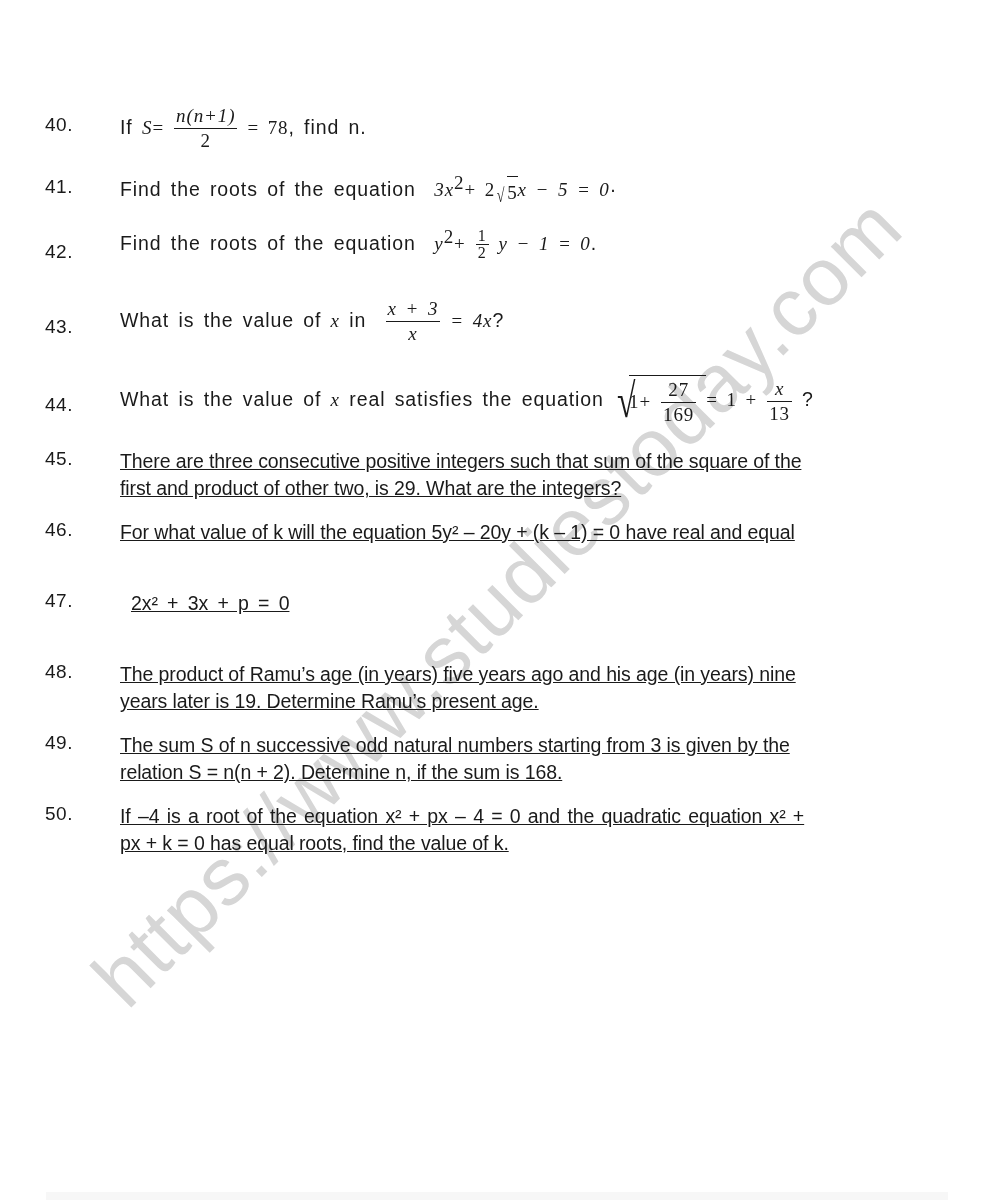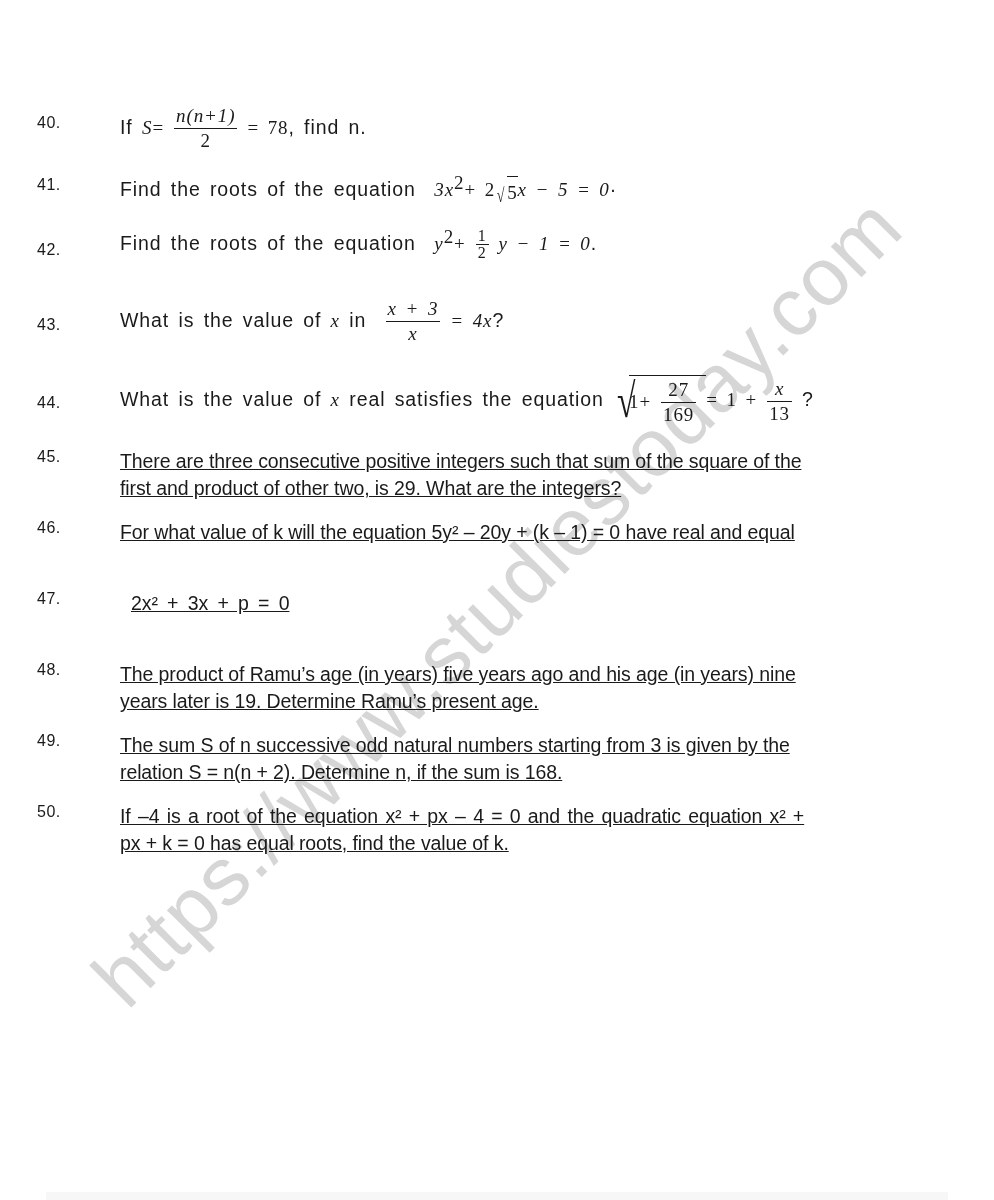--- a/index.html
+++ b/index.html
@@ -7,21 +7,21 @@
     width: 994px; height: 1200px; background: #ffffff; position: relative; overflow: hidden;
     font-family: "Liberation Sans", sans-serif; color: #1a1a1a;
   }
   .watermark {
     position: absolute; left: 497px; top: 602px;
     transform: translate(-50%, -50%) rotate(-45deg);
     font-family: "Liberation Sans", sans-serif; font-size: 82px; color: #d6d6d6;
     white-space: nowrap; letter-spacing: 1px; z-index: 0; pointer-events: none;
   }
   .q { position: absolute; left: 0; width: 994px; z-index: 1; }
-  .num { position: absolute; left: 37px; font-size: 16px; letter-spacing: 0.5px; }
+  .num { position: absolute; left: 45px; font-size: 19px; letter-spacing: 0.5px; }
   .body { position: absolute; left: 120px; width: 800px; font-size: 19.5px; line-height: 27px; }
   .spaced { letter-spacing: 0.9px; word-spacing: 3px; }
   .cond { letter-spacing: -0.1px; text-decoration: underline; }
   .m { font-family: "Liberation Serif", serif; font-size: 19px; font-style: italic; }
   .mr { font-family: "Liberation Serif", serif; font-size: 19px; font-style: normal; }
   .frac { display: inline-block; vertical-align: middle; text-align: center; font-family: "Liberation Serif", serif; font-size: 19px; margin: 0 10px; }
   .frac .n { display: block; padding: 0 2px; border-bottom: 1px solid #1a1a1a; line-height: 24px; }
   .frac .d { display: block; padding: 0 2px; line-height: 24px; }
   .frac.small { font-size: 16px; }
   .frac.small .n, .frac.small .d { line-height: 16px; }

